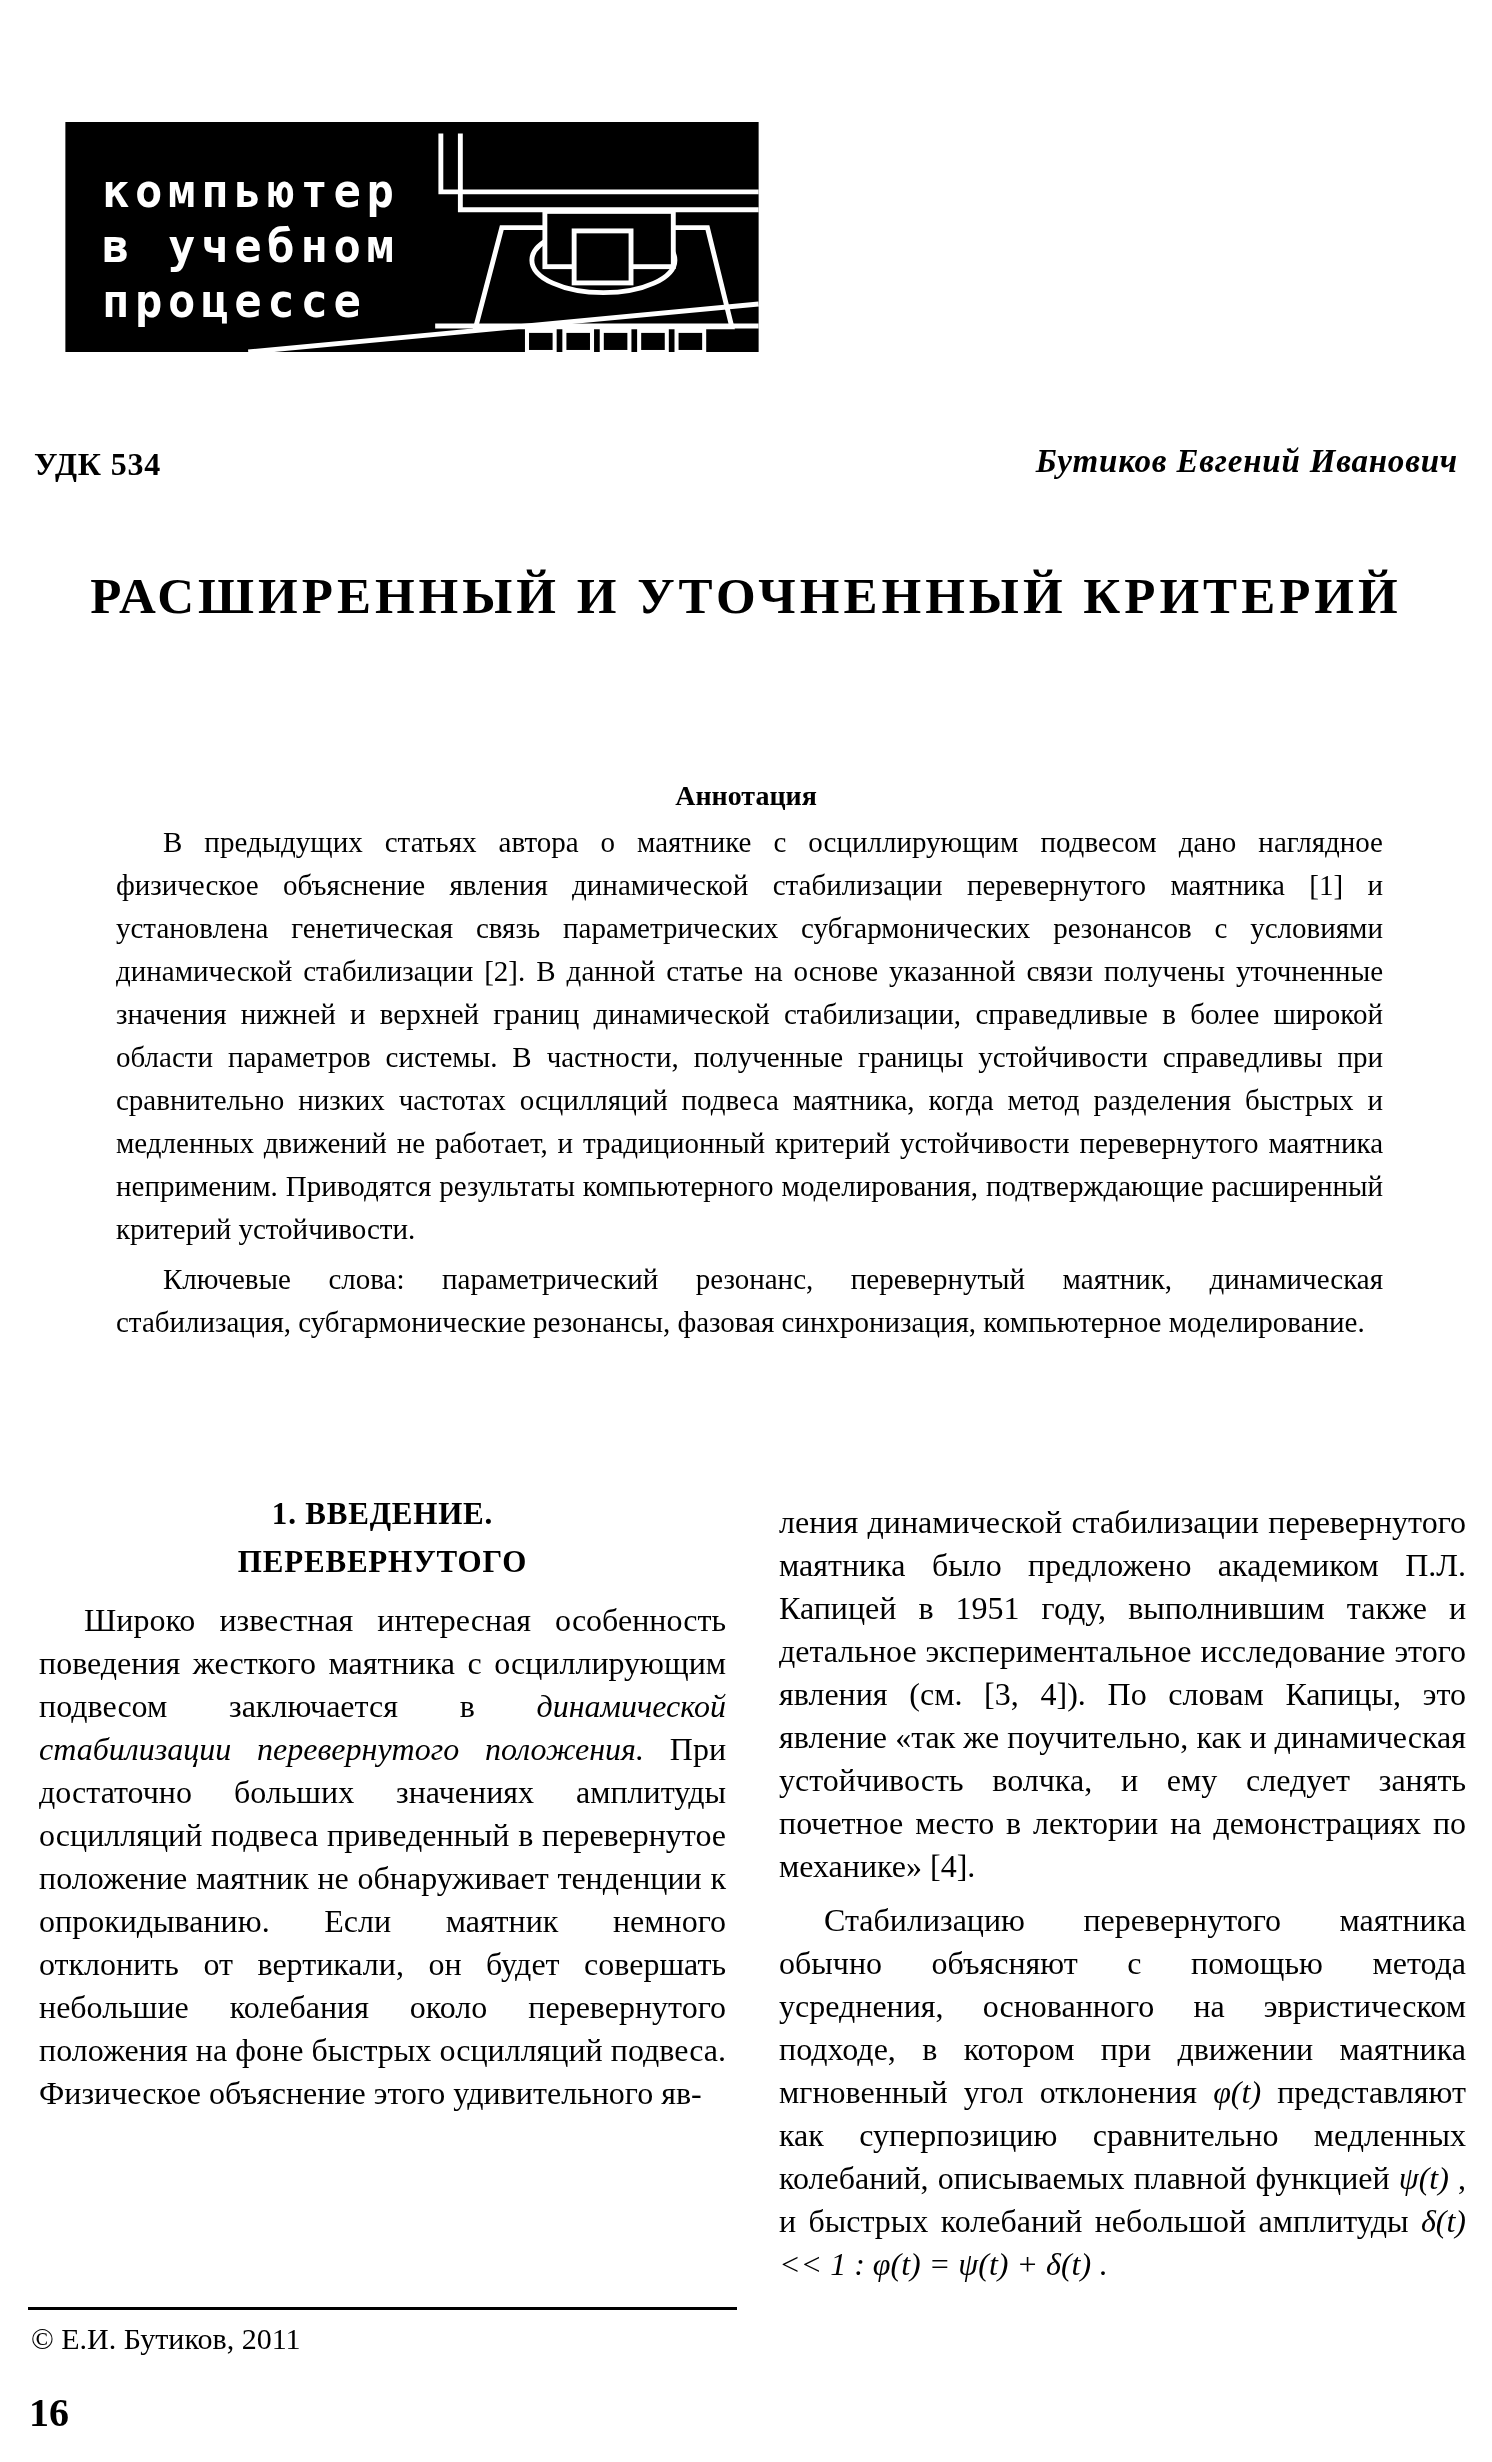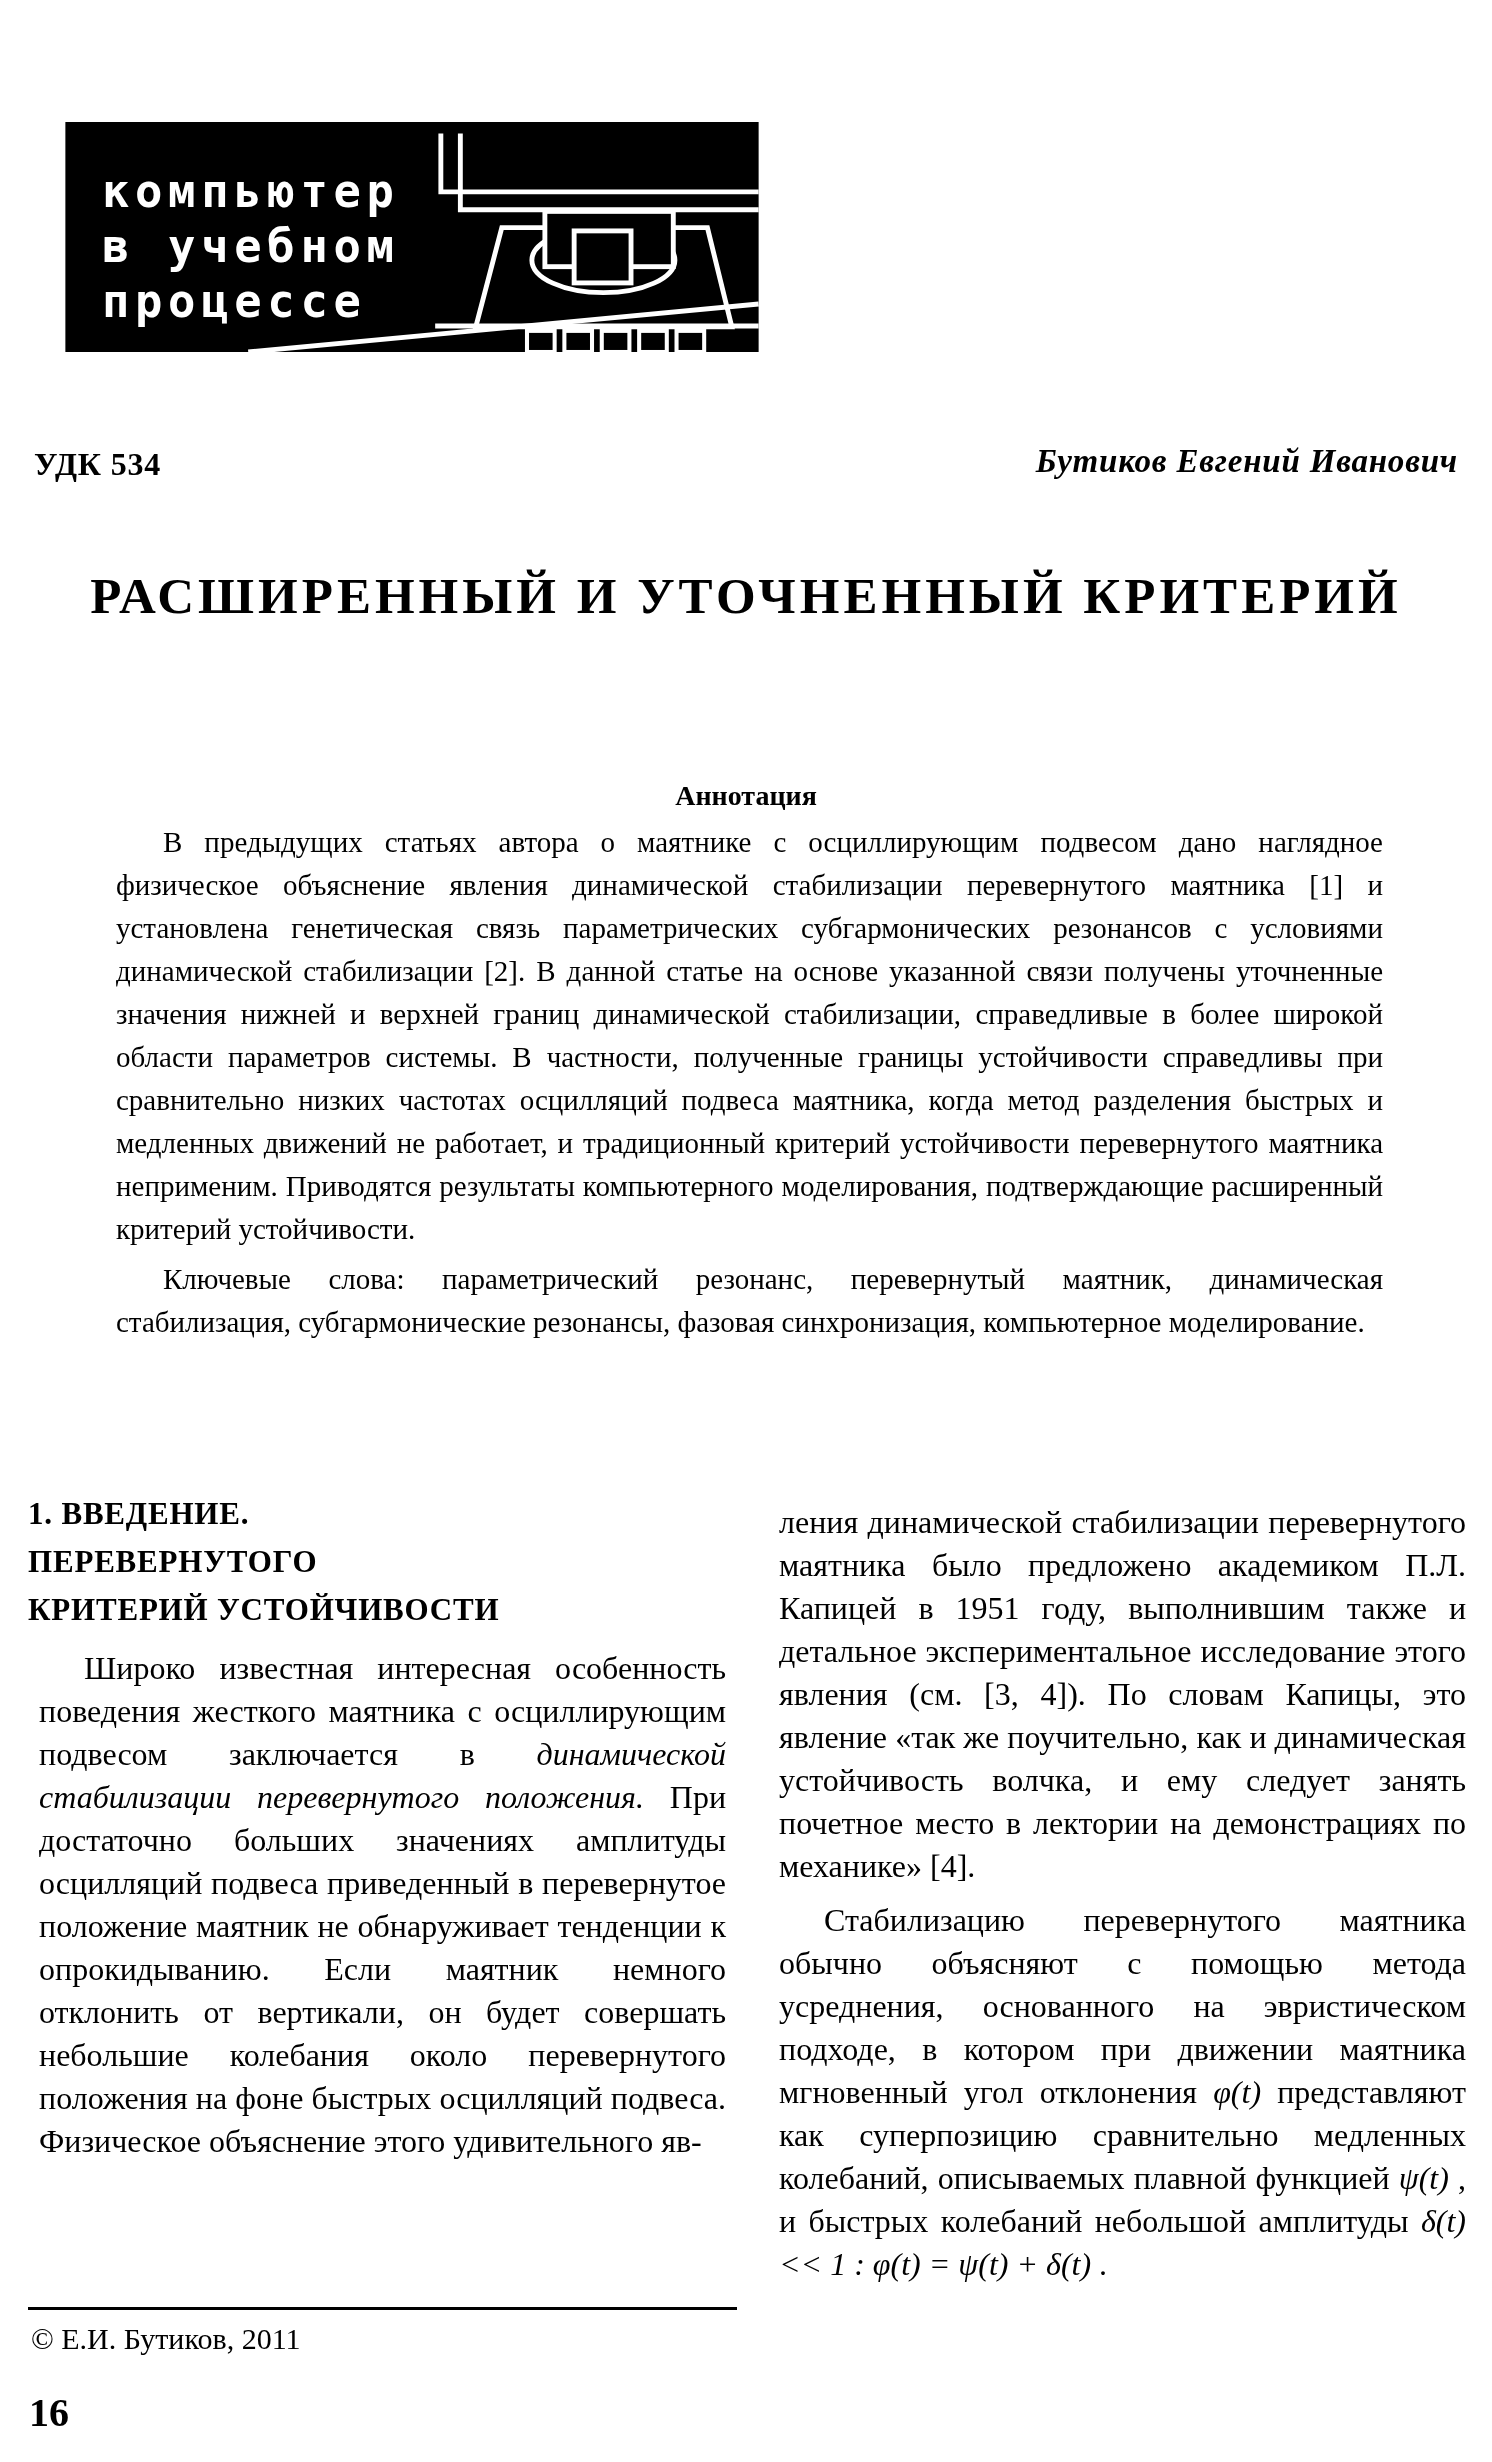--- a/index.html
+++ b/index.html
@@ -32,21 +32,21 @@
   .abstract-wrap{position:absolute;left:116px;top:821px;width:1267px;}
   .abstract-wrap p{margin:0;font-size:29px;line-height:43px;text-align:justify;}
   .abstract-body{text-indent:47px;}
   .keywords{margin-top:6.5px !important;text-indent:47px;}
   .kw-label{font-weight:normal;}
 
   
   .columns{position:absolute;left:28px;top:1490px;width:1449px;display:flex;gap:31px;}
   .col{width:709px;}
   .sec-heading{
-    text-align:left;font-weight:bold;font-size:31px;line-height:48px;
+    text-align:center;font-weight:bold;font-size:31px;line-height:48px;
     margin:0 0 13px 0;letter-spacing:0.8px;
   }
   .col p{margin:11px;font-size:32px;line-height:43px;text-align:justify;}
   .indent{text-indent:45px;}
   .ital{font-style:italic;}
   .math{font-style:italic;}
 
   
   .rule{position:absolute;left:28px;top:2307px;width:709px;height:3.2px;background:#000;}
   .copyright{position:absolute;left:31px;top:2322px;font-size:30px;}
@@ -102,21 +102,20 @@
   <div class="abstract-wrap">
     <p class="abstract-body">В предыдущих статьях автора о маятнике с осциллирующим подвесом дано наглядное физическое объяснение явления динамической стабилизации перевернутого маятника [1] и установлена генетическая связь параметрических субгармонических резонансов с условиями динамической стабилизации [2]. В данной статье на основе указанной связи получены уточненные значения нижней и верхней границ динамической стабилизации, справедливые в более широкой области параметров системы. В частности, полученные границы устойчивости справедливы при сравнительно низких частотах осцилляций подвеса маятника, когда метод разделения быстрых и медленных движений не работает, и традиционный критерий устойчивости перевернутого маятника неприменим. Приводятся результаты компьютерного моделирования, подтверждающие расширенный критерий устойчивости.</p>
     <p class="keywords"><span class="kw-label">Ключевые слова:</span><span> параметрический резонанс, перевернутый маятник, динамическая стабилизация, субгармонические резонансы, фазовая синхронизация, компьютерное моделирование.</span></p>
   </div>
 
   <div class="columns">
     <div class="col">
       <div class="sec-heading">
         <div>1. ВВЕДЕНИЕ.</div>
         <div>ПЕРЕВЕРНУТОГО</div>
-        <div>КРИТЕРИЙ УСТОЙЧИВОСТИ</div>
       </div>
       <p class="indent"><span>Широко известная интересная особенность поведения жесткого маятника с осциллирующим подвесом заключается в </span><span class="ital">динамической стабилизации перевернутого положения.</span><span> При достаточно больших значениях амплитуды осцилляций подвеса приведенный в перевернутое положение маятник не обнаруживает тенденции к опрокидыванию. Если маятник немного отклонить от вертикали, он будет совершать небольшие колебания около перевернутого положения на фоне быстрых осцилляций подвеса. Физическое объяснение этого удивительного яв-</span></p>
     </div>
     <div class="col">
       <p>ления динамической стабилизации перевернутого маятника было предложено академиком П.Л. Капицей в 1951 году, выполнившим также и детальное экспериментальное исследование этого явления (см. [3, 4]). По словам Капицы, это явление «так же поучительно, как и динамическая устойчивость волчка, и ему следует занять почетное место в лектории на демонстрациях по механике» [4].</p>
       <p class="indent"><span>Стабилизацию перевернутого маятника обычно объясняют с помощью метода усреднения, основанного на эвристическом подходе, в котором при движении маятника мгновенный угол отклонения </span><span class="math">φ(t)</span><span> представляют как суперпозицию сравнительно медленных колебаний, описываемых плавной функцией </span><span class="math">ψ(t)</span><span> , и быстрых колебаний небольшой амплитуды </span><span class="math">δ(t) &lt;&lt; 1 :  φ(t) = ψ(t) + δ(t)</span><span> .</span></p>
     </div>
   </div>
 
   <div class="rule"></div>

